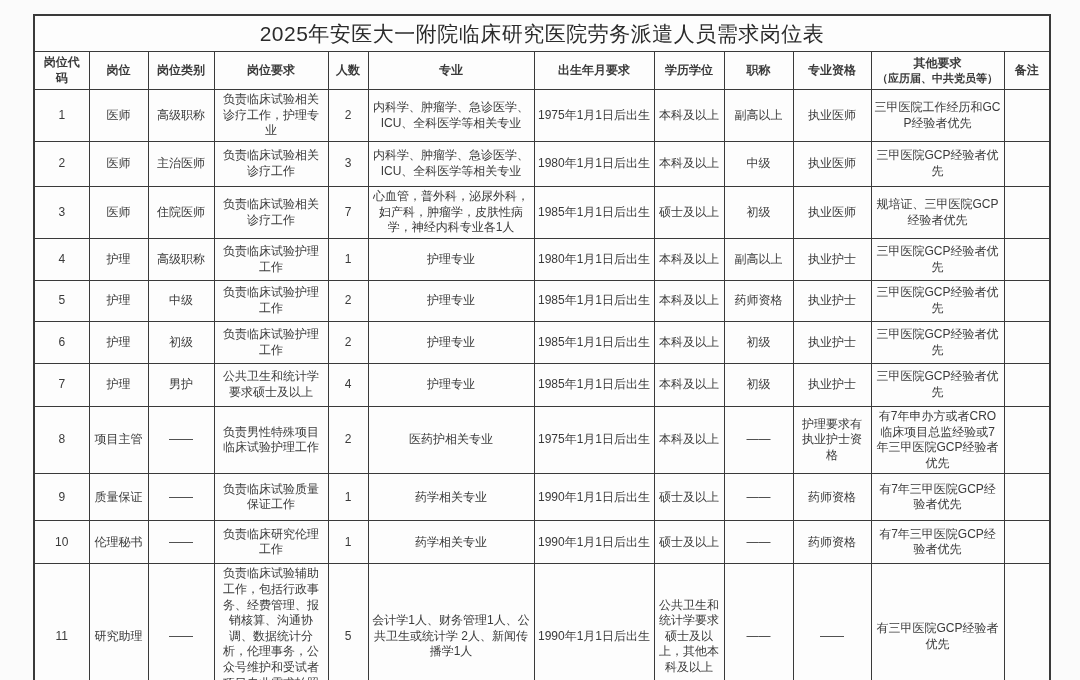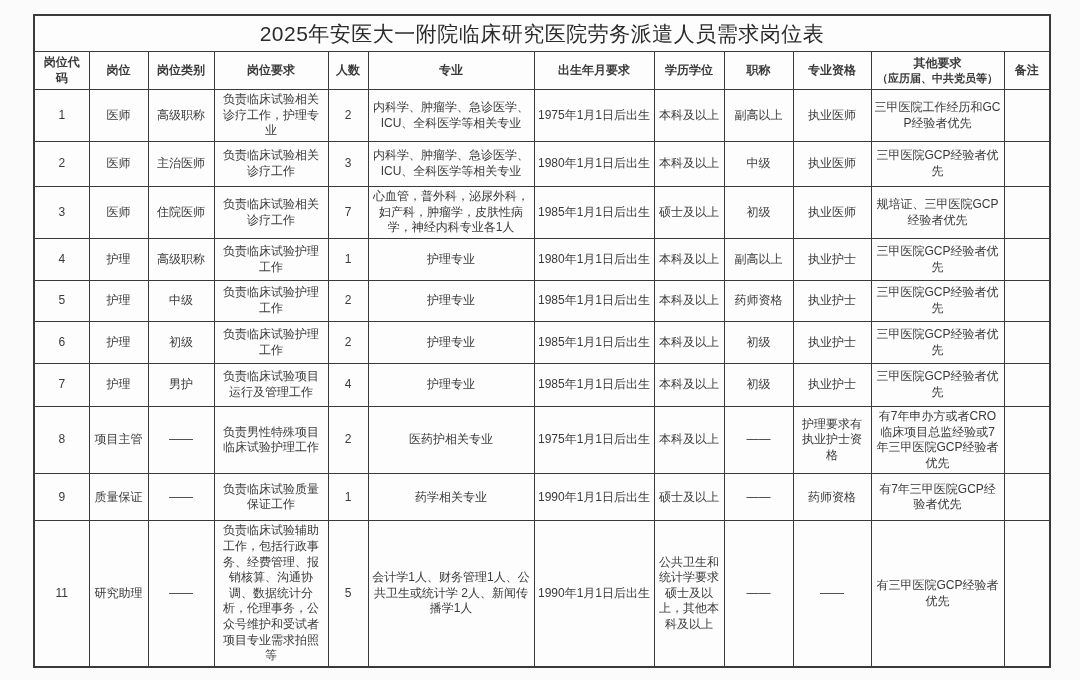--- a/index.html
+++ b/index.html
@@ -176,21 +176,21 @@
           <td>本科及以上</td>
           <td>初级</td>
           <td>执业护士</td>
           <td>三甲医院GCP经验者优先</td>
           <td></td>
         </tr>
         <tr>
           <td>7</td>
           <td>护理</td>
           <td>男护</td>
-          <td>负责临床试验项目运行及管理工作</td>
+          <td>公共卫生和统计学要求硕士及以上</td>
           <td>4</td>
           <td>护理专业</td>
           <td>1985年1月1日后出生</td>
           <td>本科及以上</td>
           <td>初级</td>
           <td>执业护士</td>
           <td>三甲医院GCP经验者优先</td>
           <td></td>
         </tr>
         <tr>
@@ -205,20 +205,34 @@
           <td>——</td>
           <td>护理要求有执业护士资格</td>
           <td>有7年申办方或者CRO临床项目总监经验或7年三甲医院GCP经验者优先</td>
           <td></td>
         </tr>
         <tr>
           <td>9</td>
           <td>质量保证</td>
           <td>——</td>
           <td>负责临床试验质量保证工作</td>
+          <td>1</td>
+          <td>药学相关专业</td>
+          <td>1990年1月1日后出生</td>
+          <td>硕士及以上</td>
+          <td>——</td>
+          <td>药师资格</td>
+          <td>有7年三甲医院GCP经验者优先</td>
+          <td></td>
+        </tr>
+        <tr>
+          <td>10</td>
+          <td>伦理秘书</td>
+          <td>——</td>
+          <td>负责临床研究伦理工作</td>
           <td>1</td>
           <td>药学相关专业</td>
           <td>1990年1月1日后出生</td>
           <td>硕士及以上</td>
           <td>——</td>
           <td>药师资格</td>
           <td>有7年三甲医院GCP经验者优先</td>
           <td></td>
         </tr>
         <tr>

